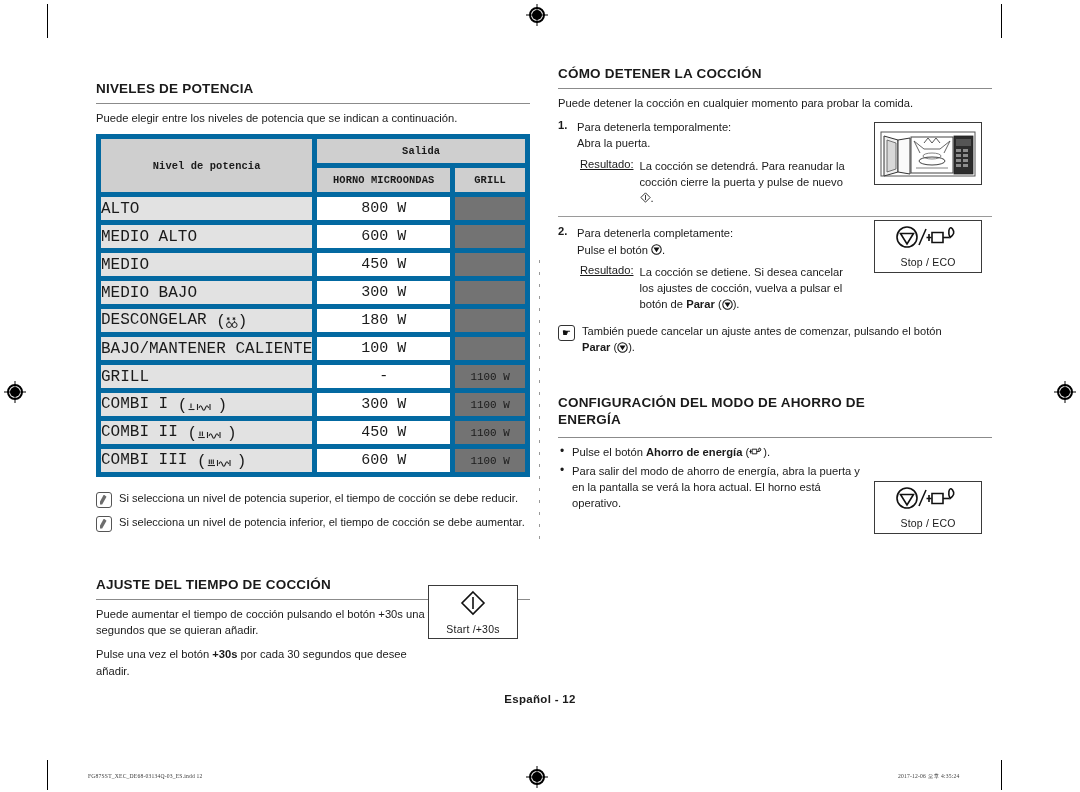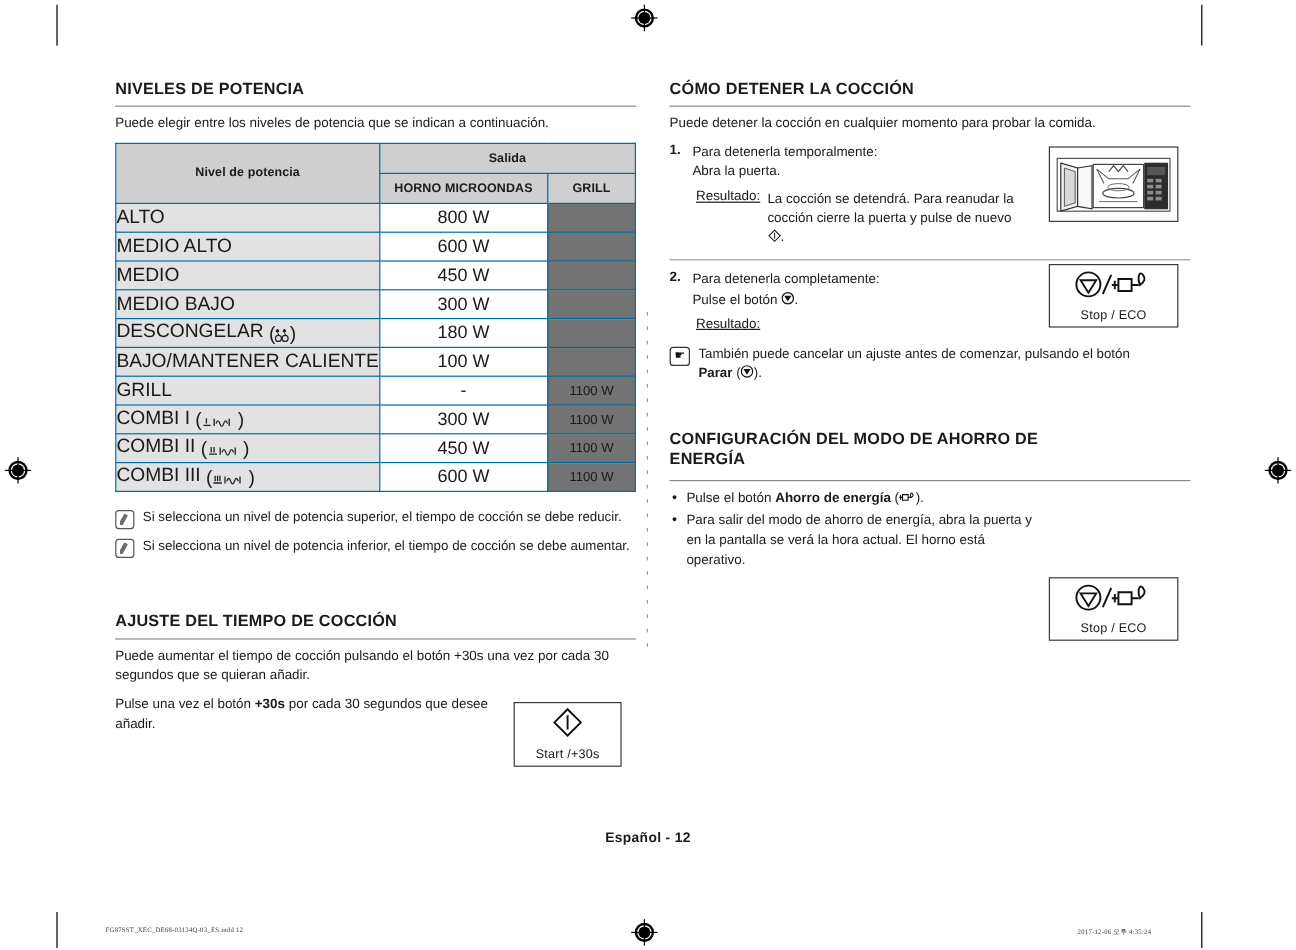--- a/index.html
+++ b/index.html
@@ -19,39 +19,40 @@
   .reg::before,.reg::after{content:"";position:absolute;background:#000;}
   .reg::before{left:50%;top:0;width:1px;height:100%;transform:translateX(-0.5px);}
   .reg::after{top:50%;left:0;height:1px;width:100%;transform:translateY(-0.5px);}
   .reg .ring{position:absolute;left:3px;top:3px;width:16px;height:16px;border:2.5px solid #000;border-radius:50%;box-sizing:border-box;}
   .reg .dot{position:absolute;left:6px;top:6px;width:10px;height:10px;background:#000;border-radius:50%;}
 
   .crop-v{position:absolute;width:1px;background:#000;}
 
   
   .col{position:absolute;top:66px;width:434px;}
-  .col-left{left:96px;}
+  .col-left{left:96px;margin-top:15px;}
   .col-right{left:558px;}
 
   h2.sec{
     font-size:13.5px;font-weight:bold;letter-spacing:.2px;
     margin:0 0 5px 0;padding:0 0 5px 0;
     border-bottom:1.3px solid #8b8b8b;
     line-height:1.25;
     text-transform:none;
   }
   h2.sec.two-line{padding-bottom:8px;}
   p.body{font-size:11.2px;line-height:1.45;margin:6px 0 8px 0;}
 
   
   table.pwr{border-collapse:collapse;width:434px;font-size:10.6px;margin-top:6px;}
   table.pwr td,table.pwr th{
-    border:1px solid #0369a1;
+    border:5px solid #0369a1;
     padding:0;
     vertical-align:middle;
+    font-family:Liberation Mono, monospace;
   }
   table.pwr th{
     background:#cfcfcf;
     font-weight:bold;
     text-align:center;
     height:24px;
     font-size:10.4px;
     letter-spacing:.1px;
   }
   th.namehdr{text-align:left;padding-left:9px;width:194px;}
@@ -358,20 +359,24 @@
       <span class="stxt" style="width:280px">
         <span>Para detenerla completamente:</span><br>
         <span>Pulse el botón </span><span><svg width="11" height="11" viewBox="0 0 14 14" style="vertical-align:-1.5px">
               <circle cx="7" cy="7" r="6" fill="none" stroke="#111" stroke-width="1.3"></circle>
               <polygon points="3.2,4.4 10.8,4.4 7,10.6" fill="#111"></polygon>
             </svg></span><span>.</span>
       </span>
     </div>
     <div class="result">
       <span class="rlab">Resultado:</span>
+      <span class="rtxt" style="width:212px"><span>La cocción se detiene. Si desea cancelar los ajustes de cocción, vuelva a pulsar el botón de </span><b>Parar</b> (<span><svg width="11" height="11" viewBox="0 0 14 14" style="vertical-align:-1.5px">
+              <circle cx="7" cy="7" r="6" fill="none" stroke="#111" stroke-width="1.3"></circle>
+              <polygon points="3.2,4.4 10.8,4.4 7,10.6" fill="#111"></polygon>
+            </svg></span><span>).</span></span>
     </div>
 
     <div class="note" style="margin-top:12px">
       <span class="note-hand">☛</span>
       <span class="note-txt" style="width:382px"><span>También puede cancelar un ajuste antes de comenzar, pulsando el botón </span><b>Parar</b> (<span><svg width="11" height="11" viewBox="0 0 14 14" style="vertical-align:-1.5px">
               <circle cx="7" cy="7" r="6" fill="none" stroke="#111" stroke-width="1.3"></circle>
               <polygon points="3.2,4.4 10.8,4.4 7,10.6" fill="#111"></polygon>
             </svg></span><span>).</span></span>
     </div>
 

